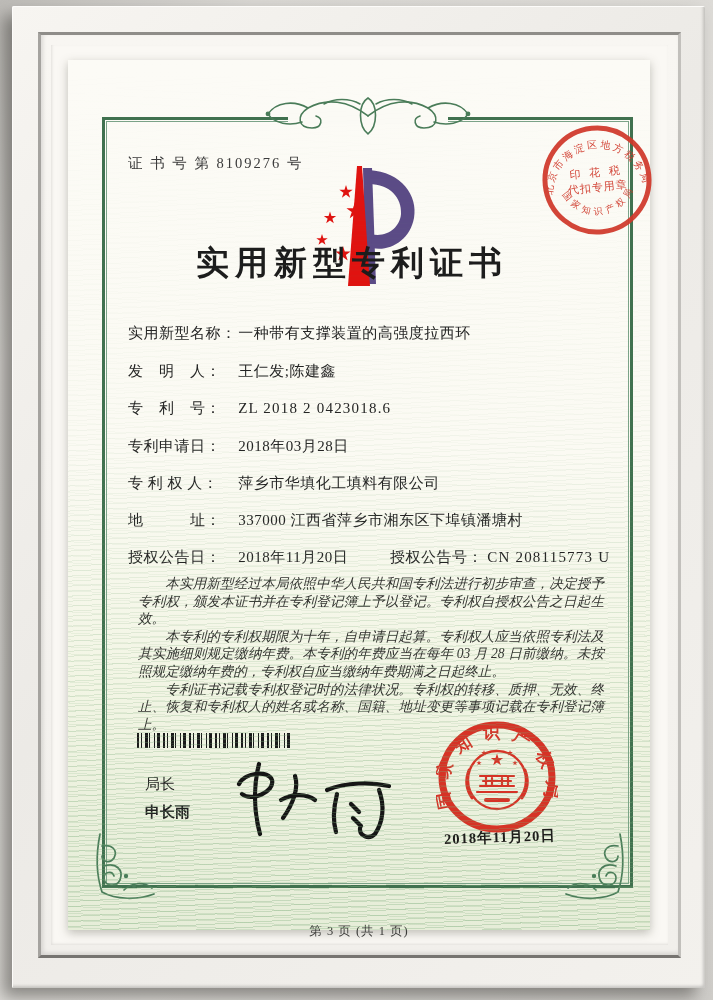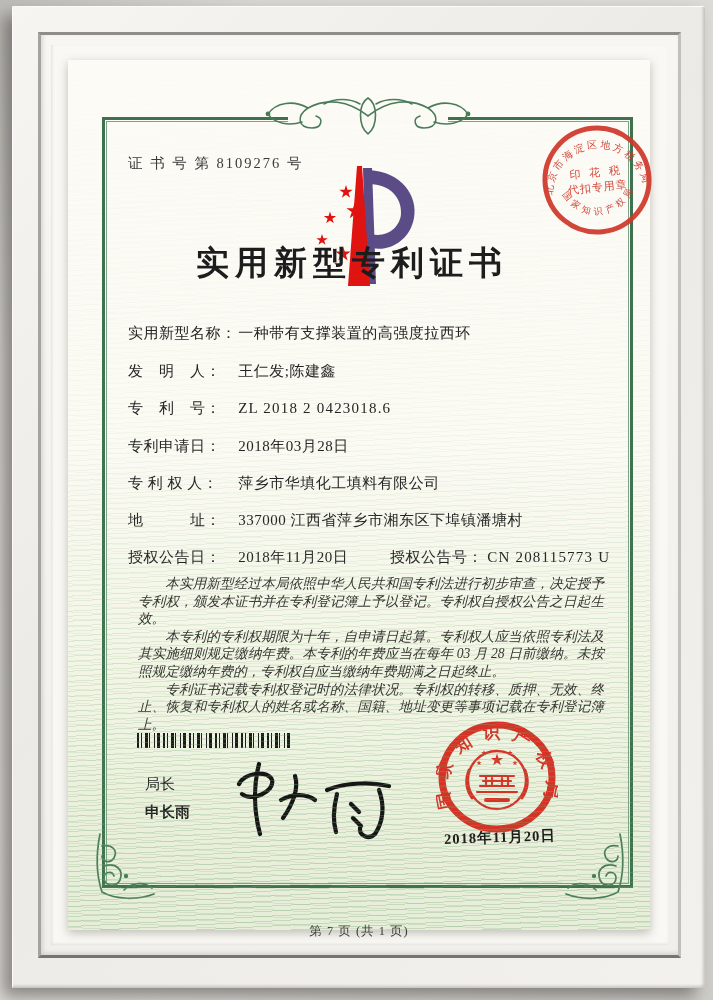--- a/index.html
+++ b/index.html
@@ -278,16 +278,16 @@
           <path d="M41 72 L 81 72"></path>
           <path d="M50 56 L 50 66 M56 58 L 56 66 M66 58 L 66 66 M72 56 L 72 66"></path>
           <path d="M36 78 A 30 30 0 0 1 33 50" stroke-width="2.8"></path>
           <path d="M86 78 A 30 30 0 0 0 89 50" stroke-width="2.8"></path>
           <path d="M50 80 L 72 80" stroke-width="4"></path>
         </g>
       </g>
     </svg>
     <div class="seal-date">2018年11月20日</div>
 
-    <div class="page-footer">第 7 页 (共 1 页)</div>
+    <div class="page-footer">第 3 页 (共 1 页)</div>
 
   </div>
 </div>
 
 </body></html>

